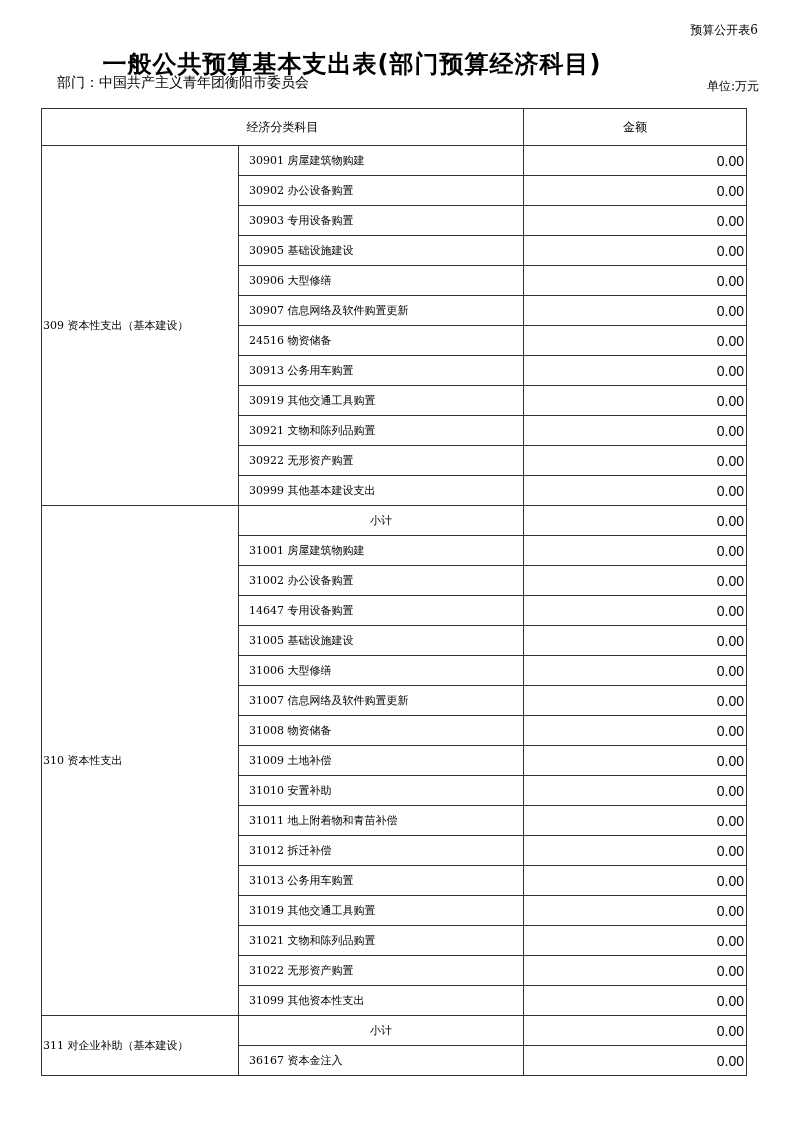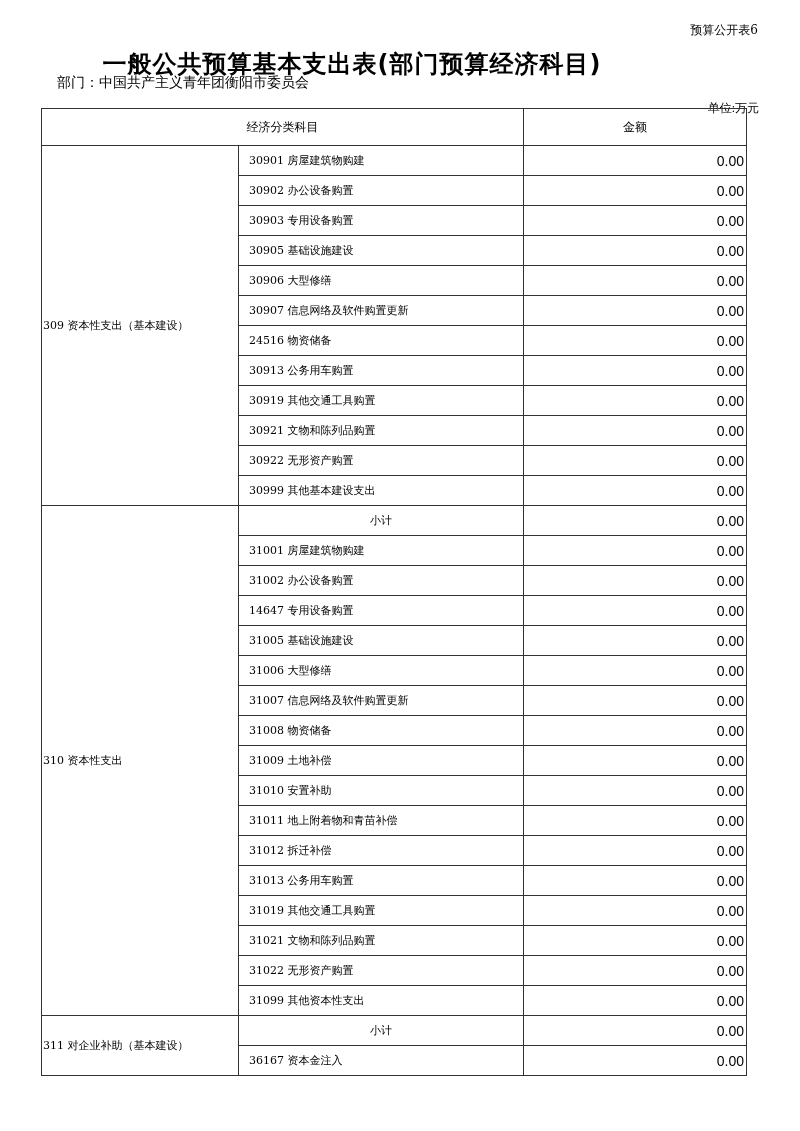--- a/index.html
+++ b/index.html
@@ -1,20 +1,20 @@
 <!DOCTYPE html>
 <html><head>
 <meta charset="utf-8">
 <style>
   html, body { margin:0; padding:0; background:#ffffff; }
   body { width:800px; height:1131px; position:relative; font-family:"DejaVu Serif", "Liberation Serif", serif; color:#000; overflow:hidden; }
   .form-no { position:absolute; top:22px; right:42px; font-size:12px; }
   .title { position:absolute; top:48px; left:0; width:704px; text-align:center; font-size:24px; font-weight:bold; letter-spacing:1px; font-family:"DejaVu Sans", "Liberation Sans", sans-serif; }
   .dept { position:absolute; top:74px; left:57px; font-size:14px; }
-  .unit { position:absolute; top:100px; right:41px; font-size:12px;font-family:Liberation Serif, serif; }
+  .unit { position:absolute; top:78px; right:41px; font-size:12px; }
   table { position:absolute; top:108px; left:41px; width:705px; border-collapse:collapse; table-layout:fixed; }
   td, th { border:1px solid #333; font-size:11px; font-weight:normal; padding:0; height:29px; }
   th { height:36px; font-size:12px; border-top:1.5px solid #333; }
   col.c1 { width:197px; }
   col.c2 { width:285px; }
   col.c3 { width:223px; }
   td.grp { vertical-align:middle; text-align:left; padding-left:1px; }
   td.item { text-align:left; padding-left:10px; }
   td.sub { text-align:center; }
   td.amt { text-align:right; padding-right:2px; font-family:Liberation Sans, sans-serif; font-size:14px; }

